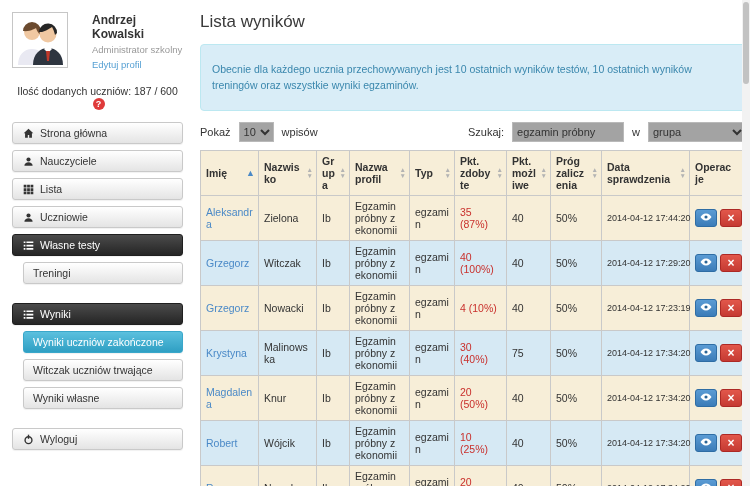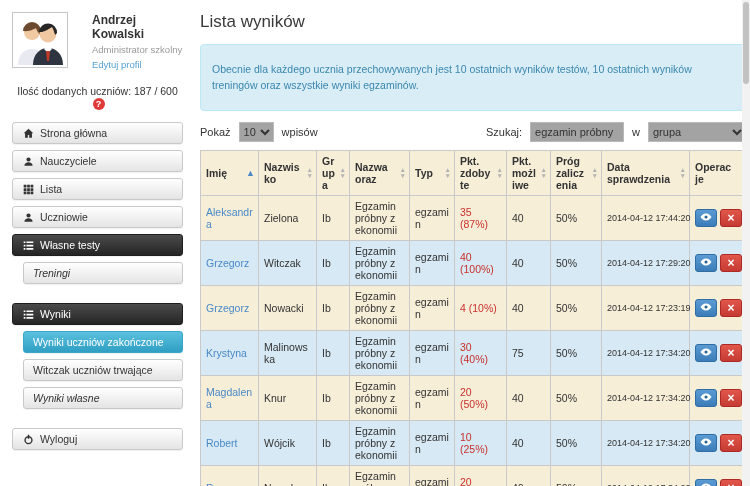--- a/index.html
+++ b/index.html
@@ -17,30 +17,30 @@
   .profile-edit { font-size:9.5px; color:#56a0d3; margin-top:4px; display:block; cursor:pointer; text-decoration:none; }
   .students-count { font-size:10.5px; color:#333; text-align:center; margin:15px 0 12px; }
   .help-badge { display:inline-block; width:12px; height:12px; border-radius:50%; background:#df3a3a; color:#fff; font-size:9px; font-weight:bold; text-align:center; line-height:12px; margin-left:2px; cursor:pointer; }
   .nav-item { display:flex; align-items:center; gap:6px; height:22px; padding:0 9px; margin-bottom:6px;
               border:1px solid #c9c9c9; border-radius:3px; background:linear-gradient(#ffffff,#e4e4e4);
               font-size:10.5px; color:#333; cursor:pointer; box-shadow:0 1px 1px rgba(0,0,0,.06); white-space:nowrap; }
   .nav-item .nav-icon { display:inline-flex; width:12px; justify-content:center; }
   .nav-item.dark { background:linear-gradient(#4b4b4b,#252525); color:#fff; border-color:#1f1f1f; }
   .nav-item.sub { margin-left:11px; }
   .nav-item.sub-active { margin-left:11px; background:linear-gradient(#5bc0de,#2f9fc3); color:#fff; border-color:#39a7ca; }
-  .gap-after { margin-bottom:19px;font-style:italic; }
+  .gap-after { margin-bottom:19px; }
 
   
   .main { flex:1; padding:10px 16px 0 8px; }
   .page-title { font-size:17px; font-weight:500; color:#3a3a3a; margin:2px 0 12px; }
   .alert { background:#d9edf7; border:1px solid #bce8f1; color:#3a87ad; font-size:10.5px; padding:16px 11px; border-radius:4px; line-height:1.55; margin-bottom:11px; }
   .controls { display:flex; justify-content:space-between; align-items:center; margin-bottom:8px; font-size:11px; }
   .show-control, .search-control { display:flex; align-items:center; gap:8px; }
   select, input[type=text] { font-family:"Liberation Sans", sans-serif; font-size:11px; border:1px solid #b9b9b9; height:20px; background:#a3a3a3; color:#333; }
-  input[type=text] { padding:0 4px; width:94px; }
+  input[type=text] { padding:0 4px; width:112px; }
   .filter-select { width:98px; }
 
   table { width:100%; border-collapse:collapse; table-layout:fixed; font-size:10.5px; }
   th, td { border:1px solid #c9c9c9; padding:4px 5px; text-align:left; vertical-align:middle; word-wrap:break-word; }
   th { background:#f7eed8; font-weight:bold; position:relative; padding-right:13px; height:36px; font-size:10.5px; }
   tbody tr:nth-child(odd) { background:#f7eed8; }
   tbody tr:nth-child(even) { background:#d6e9f4; }
   td.name { color:#4a89c7; cursor:pointer; }
   td.score { color:#c9302c; }
   td.date { font-size:9px; white-space:nowrap; }
@@ -193,21 +193,21 @@
           <col style="width:44px">
           <col style="width:51px">
           <col style="width:88px">
           <col style="width:56px">
       </colgroup>
       <thead>
           <tr id="table-head-row">
             <th><span>Imię</span><span class="sort asc">▲</span></th>
             <th><span>Nazwisko</span><span class="sort">▲<br>▼</span></th>
             <th><span>Grupa</span><span class="sort">▲<br>▼</span></th>
-            <th><span>Nazwa oraz</span><span class="sort">▲<br>▼</span></th>
+            <th><span>Nazwa profil</span><span class="sort">▲<br>▼</span></th>
             <th><span>Typ</span><span class="sort">▲<br>▼</span></th>
             <th><span>Pkt. zdobyte</span><span class="sort">▲<br>▼</span></th>
             <th><span>Pkt. możliwe</span><span class="sort">▲<br>▼</span></th>
             <th><span>Próg zaliczenia</span><span class="sort">▲<br>▼</span></th>
             <th><span>Data sprawdzenia</span><span class="sort">▲<br>▼</span></th>
             <th><span>Operacje</span></th>
           </tr>
         </thead>
       <tbody id="table-body">
           <tr>

